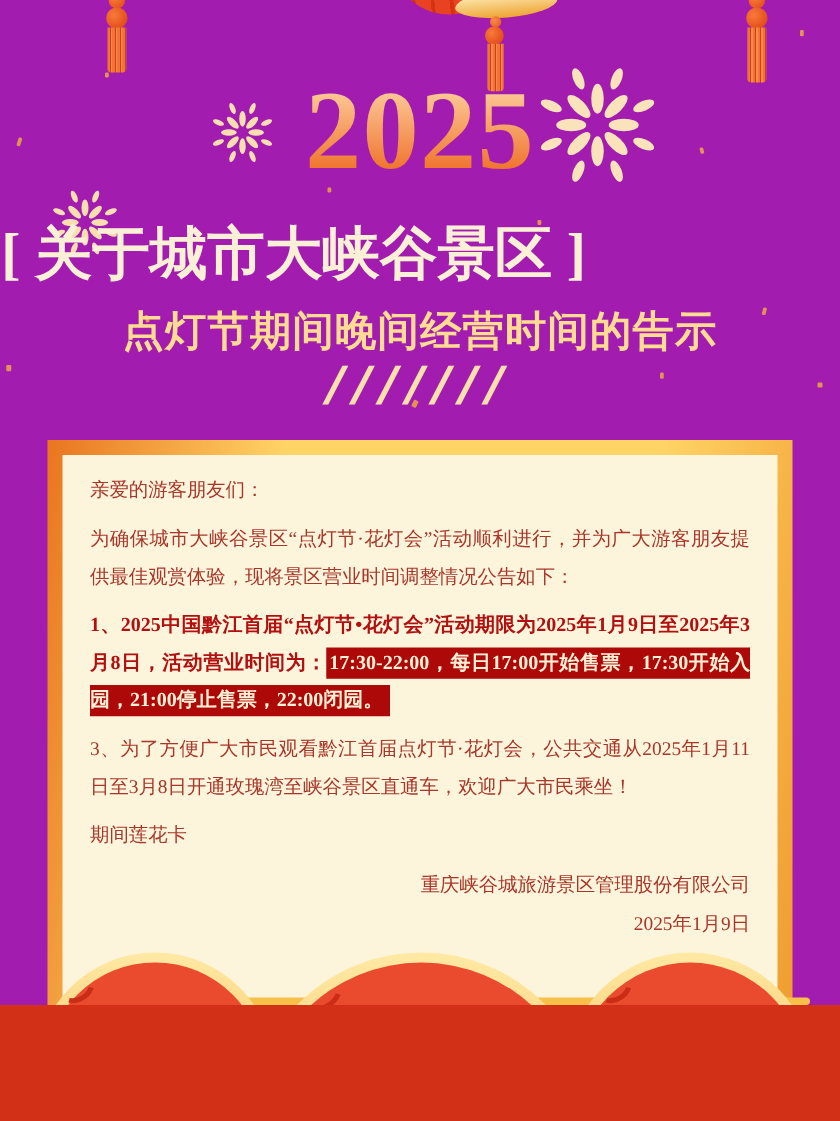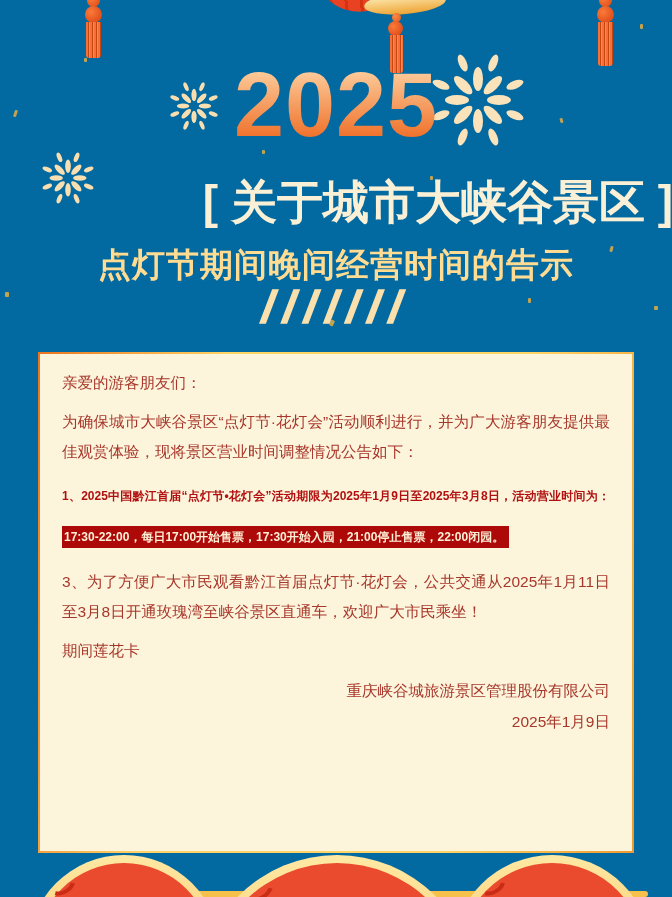--- a/index.html
+++ b/index.html
@@ -2,22 +2,22 @@
 <html><head>
 <meta charset="utf-8">
 <style>
   * { box-sizing: border-box; }
   html,body { margin:0; padding:0; }
   body {
     font-family: "Liberation Sans", "DejaVu Sans", sans-serif;
     background:#d33018;
   }
   .poster {
-    position:relative; width:672px; height:897px;
-    background:#0369a1; overflow:hidden; margin:0 auto;
+    position:relative; width:672px; height:804px;
+    background:#a21caf; overflow:hidden; margin:0 auto;font-family:Liberation Serif, serif;
   }
 
   
   .tassel { position:absolute; top:0; width:24px; }
   .tassel .knot1 { position:absolute; left:5px; top:-6px; width:13px; height:13px; border-radius:50%;
     background:radial-gradient(circle at 35% 35%, #f97b3a, #dd4412); }
   .tassel .knot2 { position:absolute; left:3px; top:6px; width:17px; height:17px; border-radius:50%;
     background:radial-gradient(circle at 35% 35%, #f97b3a, #d93d0e); }
   .tassel .fringe { position:absolute; left:4px; top:22px; width:15px; border-radius:0 0 3px 3px;
     background:repeating-linear-gradient(90deg,#f3713a 0 2px,#c8440f 2px 3px,#fb8a4c 3px 4px); }
@@ -48,47 +48,47 @@
 
   
   .year {
     position:absolute; top:60px; left:0; width:100%;
     text-align:center; font-size:90px; font-weight:800; letter-spacing:1px; line-height:1;
     background:linear-gradient(180deg,#fdd0a0 8%, #ee6a22 92%);
     -webkit-background-clip:text; background-clip:text; color:transparent;
   }
   .title {
     position:absolute; top:174px; left:1px; width:100%;
-    text-align:right; font-size:46px; font-weight:900; line-height:1.25;
-    color:#faf0d6; white-space:nowrap;padding-left:26px;
+    text-align:left; font-size:46px; font-weight:900; line-height:1.25;
+    color:#faf0d6; white-space:nowrap;
   }
   .subtitle {
     position:absolute; top:243px; left:0; width:100%;
     text-align:center; font-size:33px; font-weight:900; letter-spacing:1px;
     color:#ffdc92;
   }
   .slashes {
     position:absolute; top:282px; left:0; width:100%;
     text-align:center; font-size:44px; font-weight:bold; font-style:italic;
     letter-spacing:9px; color:#fae0ac; -webkit-text-stroke:1.5px #fae0ac;
   }
 
   
   .card {
     position:absolute; left:38px; top:352px; width:596px; height:501px;
     background:linear-gradient(100deg,#e9751f 0%, #ffd466 28%, #ffd466 72%, #ef9a2e 100%);
-    padding:2px;
+    padding:12px;
   }
   .card-inner {
     width:100%; height:100%; background:#fcf5dc;
     padding:14px 22px 0 22px; overflow:hidden;
   }
   .card-inner p { margin:0 0 9px 0; font-size:15.5px; line-height:30px;
     color:#a8372b; text-align:justify; }
-  .card-inner p.item1 { color:#b21010; font-weight:bold; font-size:12px; line-height:41px; }
+  .card-inner p.item1 { color:#b21010; font-weight:bold; font-size:16px; line-height:30px; }
   .hl { background:#ad0909; color:#fdf0d5; padding:4px 5px 4px 2px; }
   .sign { text-align:right; }
   .sign p { text-align:right; margin:0; line-height:31px; }
 
   
   .scallops { position:absolute; left:0; bottom:0; width:672px; height:46px; }
   .gold-strip { position:absolute; left:120px; right:24px; bottom:0; height:6px;
     background:#f7c04a; border-radius:3px; }
   .scallop { position:absolute; top:4px; border-radius:50%;
     background:linear-gradient(180deg,#ffe9a4,#f2aa38); }

